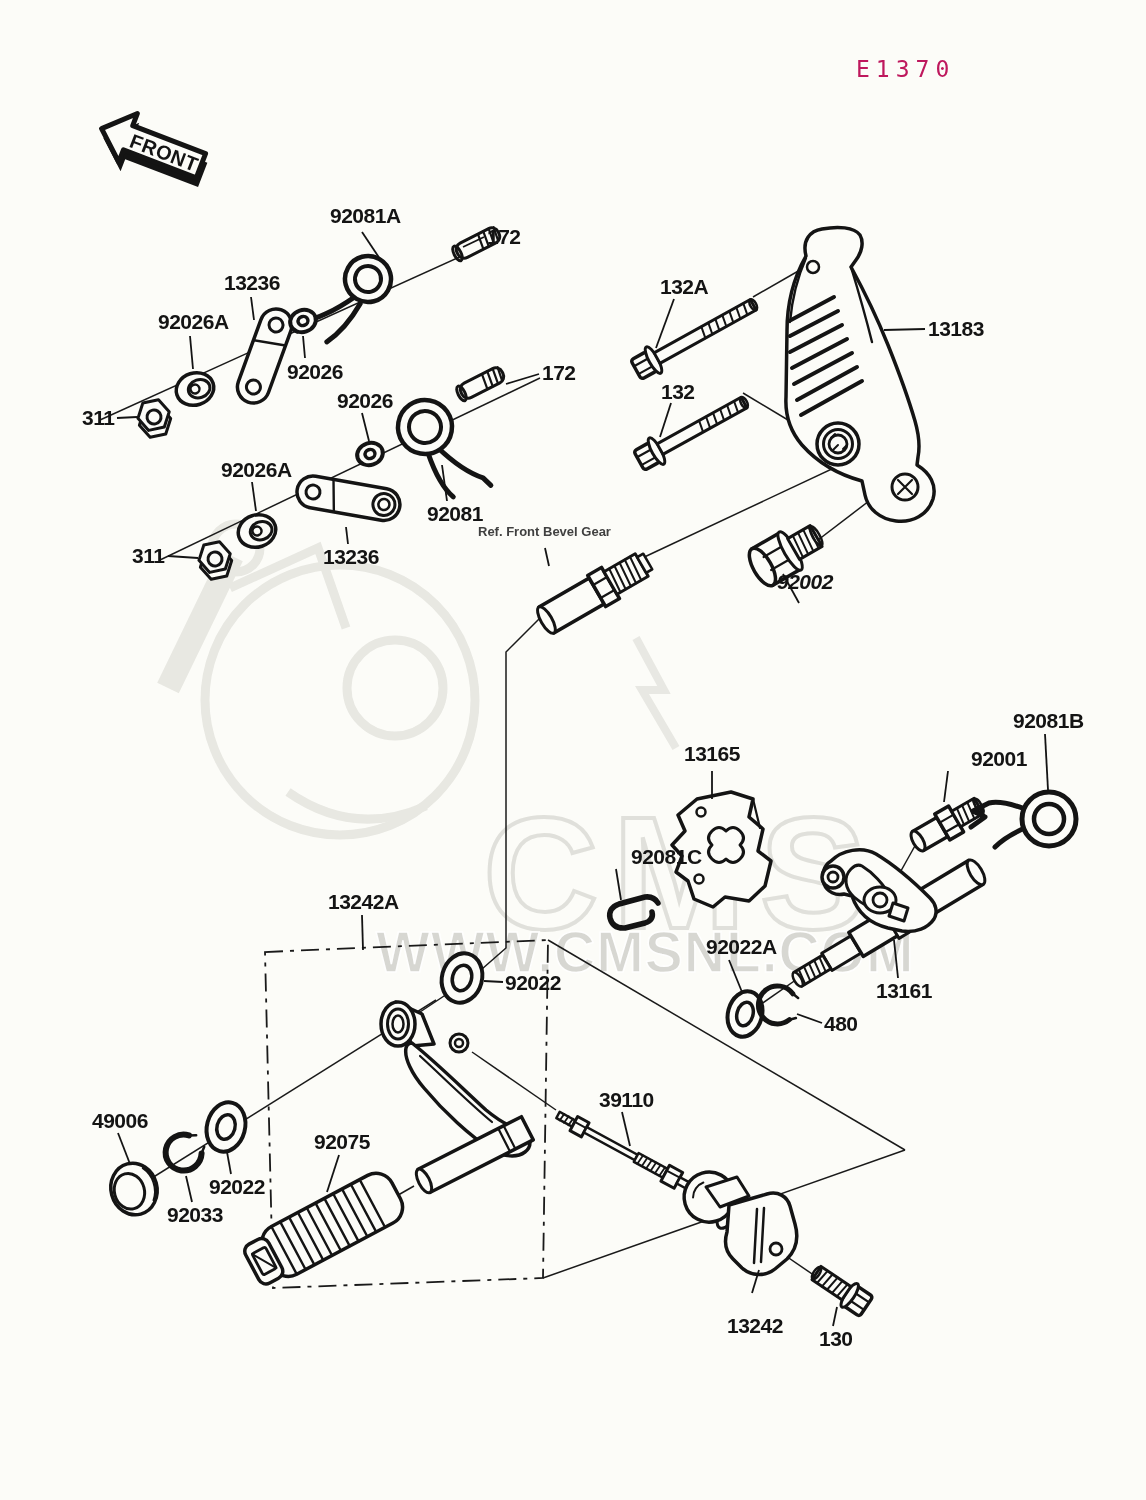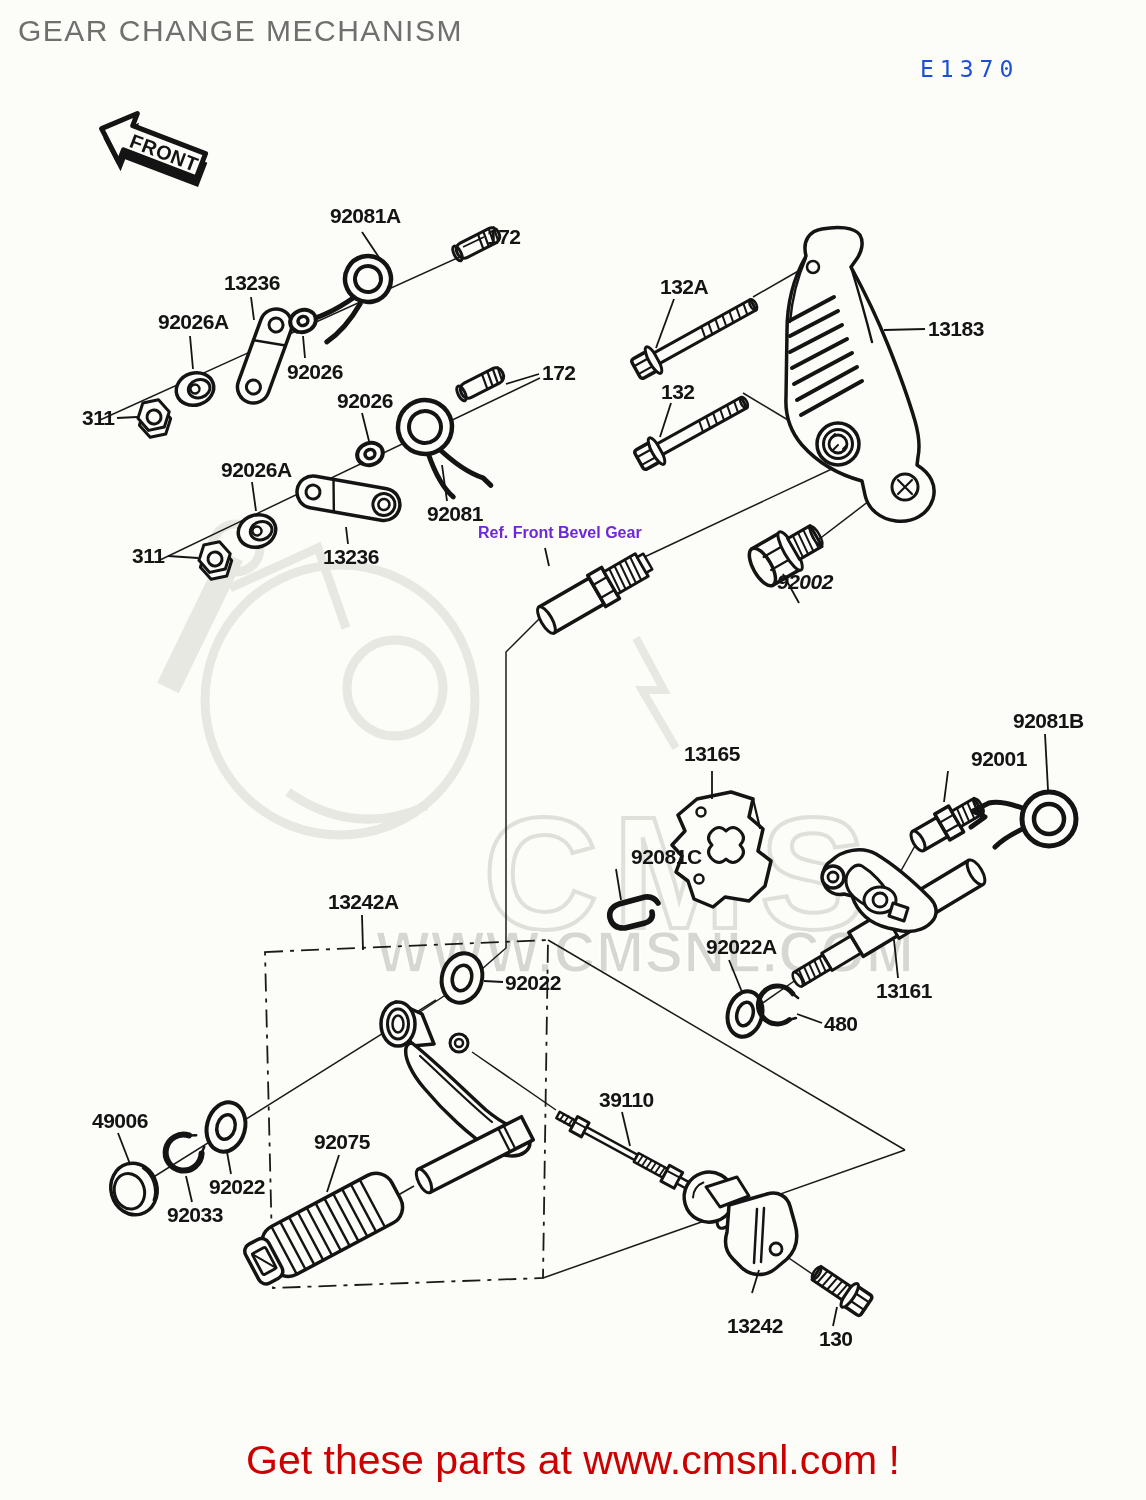--- a/index.html
+++ b/index.html
@@ -18,31 +18,31 @@
   .wm-letters { font-family:"Liberation Sans",sans-serif; font-weight:bold; font-size:160px;
                 fill:none; stroke:#deded8; stroke-width:4px; letter-spacing:14px; }
   .wm-url     { font-family:"Liberation Sans",sans-serif; font-weight:bold; font-size:57px;
                 fill:#d4d4ce; stroke:#ffffff; stroke-width:1.5px; letter-spacing:1px; }
 
   #page-title {
     position:absolute; left:18px; top:14px;
     font-size:30px; color:#6f6f6f; letter-spacing:1.5px; white-space:nowrap;
   }
   #diagram-code {
-    position:absolute; left:920px; top:56px;
+    position:absolute; left:856px; top:56px;
     font-family:"DejaVu Sans Mono", monospace;
-    font-size:23px; color:#1d4ed8; letter-spacing:6px; white-space:nowrap;
+    font-size:23px; color:#be185d; letter-spacing:6px; white-space:nowrap;
   }
   .part-label {
     position:absolute; font-weight:bold; font-size:21px; color:#141414;
     letter-spacing:-0.5px; line-height:1; white-space:nowrap;
   }
   #ref-label {
     position:absolute; left:478px; top:524px;
-    font-weight:bold; font-size:16px; color:#6d28d9; white-space:nowrap;
+    font-weight:bold; font-size:13px; color:#404040; white-space:nowrap;
   }
   #footer-banner {
     position:absolute; left:0; right:0; top:1437px; text-align:center;
     font-size:41px; color:#cc0000; white-space:nowrap;
   }
 </style>
 </head>
 <body>
 
 <div id="page">
@@ -391,21 +391,20 @@
       <path class="ld" d="M622,1112 L630,1146"></path>
       <path class="ld" d="M118,1133 L130,1164"></path>
       <path class="ld" d="M192,1202 L186,1176"></path>
       <path class="ld" d="M231,1174 L227,1152"></path>
       <path class="ld" d="M339,1155 L327,1192"></path>
       <path class="ld" d="M752,1293 L759,1270"></path>
       <path class="ld" d="M833,1326 L837,1307"></path>
     </g>
   </svg>
 
-  <div id="page-title">GEAR CHANGE MECHANISM</div>
   <div id="diagram-code">E1370</div>
   <div id="ref-label">Ref. Front Bevel Gear</div>
   <div id="labels-layer">
       <div class="part-label" style="left: 330px; top: 205px;">92081A</div>
       <div class="part-label" style="left: 487px; top: 226px;">172</div>
       <div class="part-label" style="left: 224px; top: 272px;">13236</div>
       <div class="part-label" style="left: 158px; top: 311px;">92026A</div>
       <div class="part-label" style="left: 287px; top: 361px;">92026</div>
       <div class="part-label" style="left: 82px; top: 407px;">311</div>
       <div class="part-label" style="left: 337px; top: 390px;">92026</div>
@@ -428,15 +427,14 @@
       <div class="part-label" style="left: 876px; top: 980px;">13161</div>
       <div class="part-label" style="left: 824px; top: 1013px;">480</div>
       <div class="part-label" style="left: 92px; top: 1110px;">49006</div>
       <div class="part-label" style="left: 167px; top: 1204px; text-align: center;">92033</div>
       <div class="part-label" style="left: 209px; top: 1176px;">92022</div>
       <div class="part-label" style="left: 314px; top: 1131px;">92075</div>
       <div class="part-label" style="left: 599px; top: 1089px;">39110</div>
       <div class="part-label" style="left: 727px; top: 1295px; margin-top: 20px;">13242</div>
       <div class="part-label" style="left: 819px; top: 1328px;">130</div>
     </div>
-  <div id="footer-banner">Get these parts at www.cmsnl.com !</div>
 
 </div>
 
 </body></html>

